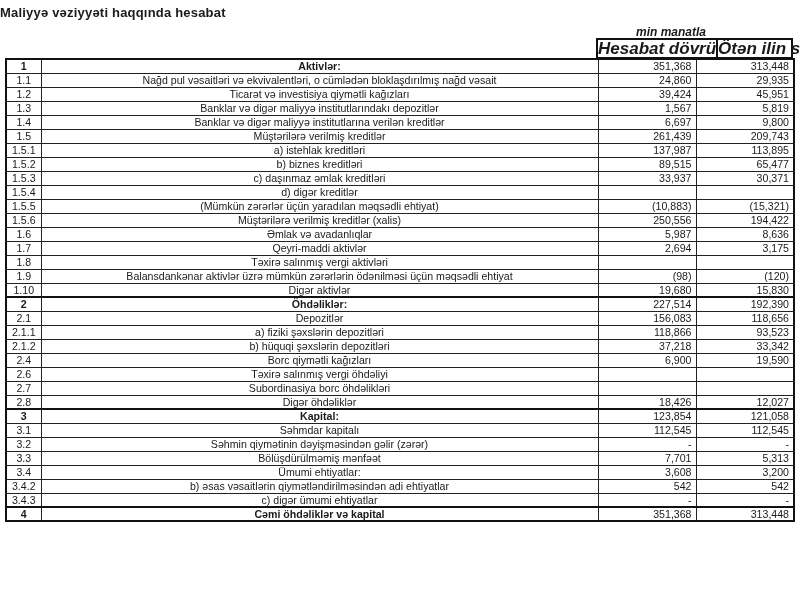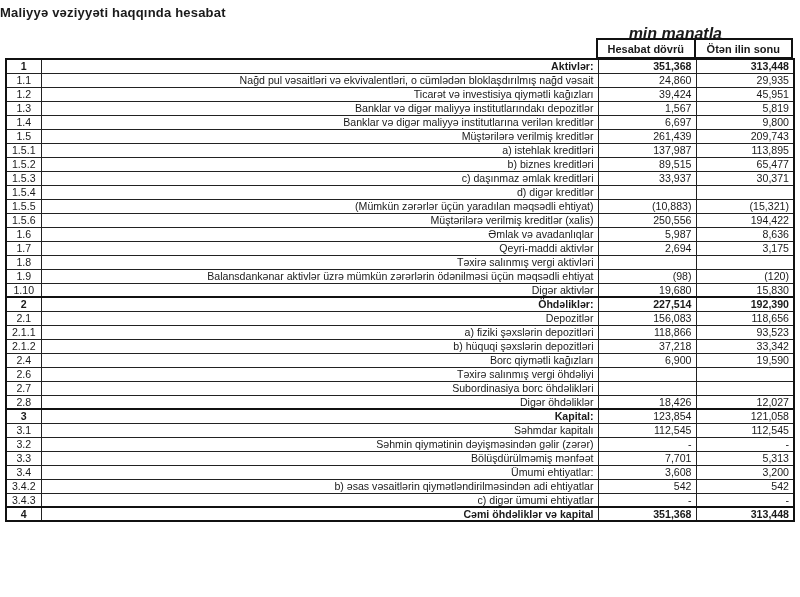--- a/index.html
+++ b/index.html
@@ -14,40 +14,41 @@
   .report-title {
     position: absolute;
     top: 5px; left: 0; width: 100%;
     text-align: left;
     font-size: 13px;
     font-weight: bold;
     letter-spacing: .2px;
   }
   .unit-note {
     position: absolute;
-    top: 25px; right: 78px;
-    font-size: 16px;
+    top: 25px; right: 94px;
+    font-size: 12px;
     font-weight: bold;
     font-style: italic;
   }
   .col-header-box {
     position: absolute;
     top: 38px; left: 596px;
     width: 197px; height: 21px;
     display: flex;
     border: 2px solid #111;
   }
   .col-header-cell {
     flex: 1;
     display: flex;
     align-items: center;
     justify-content: center;
-    font-size: 11px;
+    font-size: 17px;
     font-weight: bold;
     white-space: nowrap;
+    font-style: italic;
   }
   .col-header-cell:first-child { border-right: 2px solid #111; }
   .fin-table-wrap {
     position: absolute;
     top: 58px; left: 5px;
   }
   table.fin-table {
     border-collapse: collapse;
     table-layout: fixed;
     width: 789px;
@@ -56,25 +57,25 @@
   table.fin-table td {
     border: 1px solid #222;
     height: 14px;
     font-size: 10.6px;
     padding: 0 4px;
     white-space: nowrap;
     overflow: hidden;
     vertical-align: middle;
   }
   td.num   { width: 35px;  text-align: center; padding: 0 1px; }
-  td.label { width: 557px; text-align: right; margin-left: 42px; }
+  td.label { width: 557px; text-align: center; margin-left: 42px; }
   td.current, td.previous { width: 98px; text-align: right; padding-right: 6px; }
   tr.section td { border-top: 2px solid #111; }
   tr.section td.num, tr.section td.label { font-weight: bold; }
-  tr.bv td.current, tr.bv td.previous { font-weight: bold; padding-left: 14px; }
+  tr.bv td.current, tr.bv td.previous { font-weight: normal; padding-left: 14px; }
 </style>
 </head>
 <body>
 
 <div class="report-title">Maliyyə vəziyyəti haqqında hesabat</div>
 
 <div class="unit-note">min manatla</div>
 
 <div class="col-header-box">
   <div class="col-header-cell">Hesabat dövrü</div>

